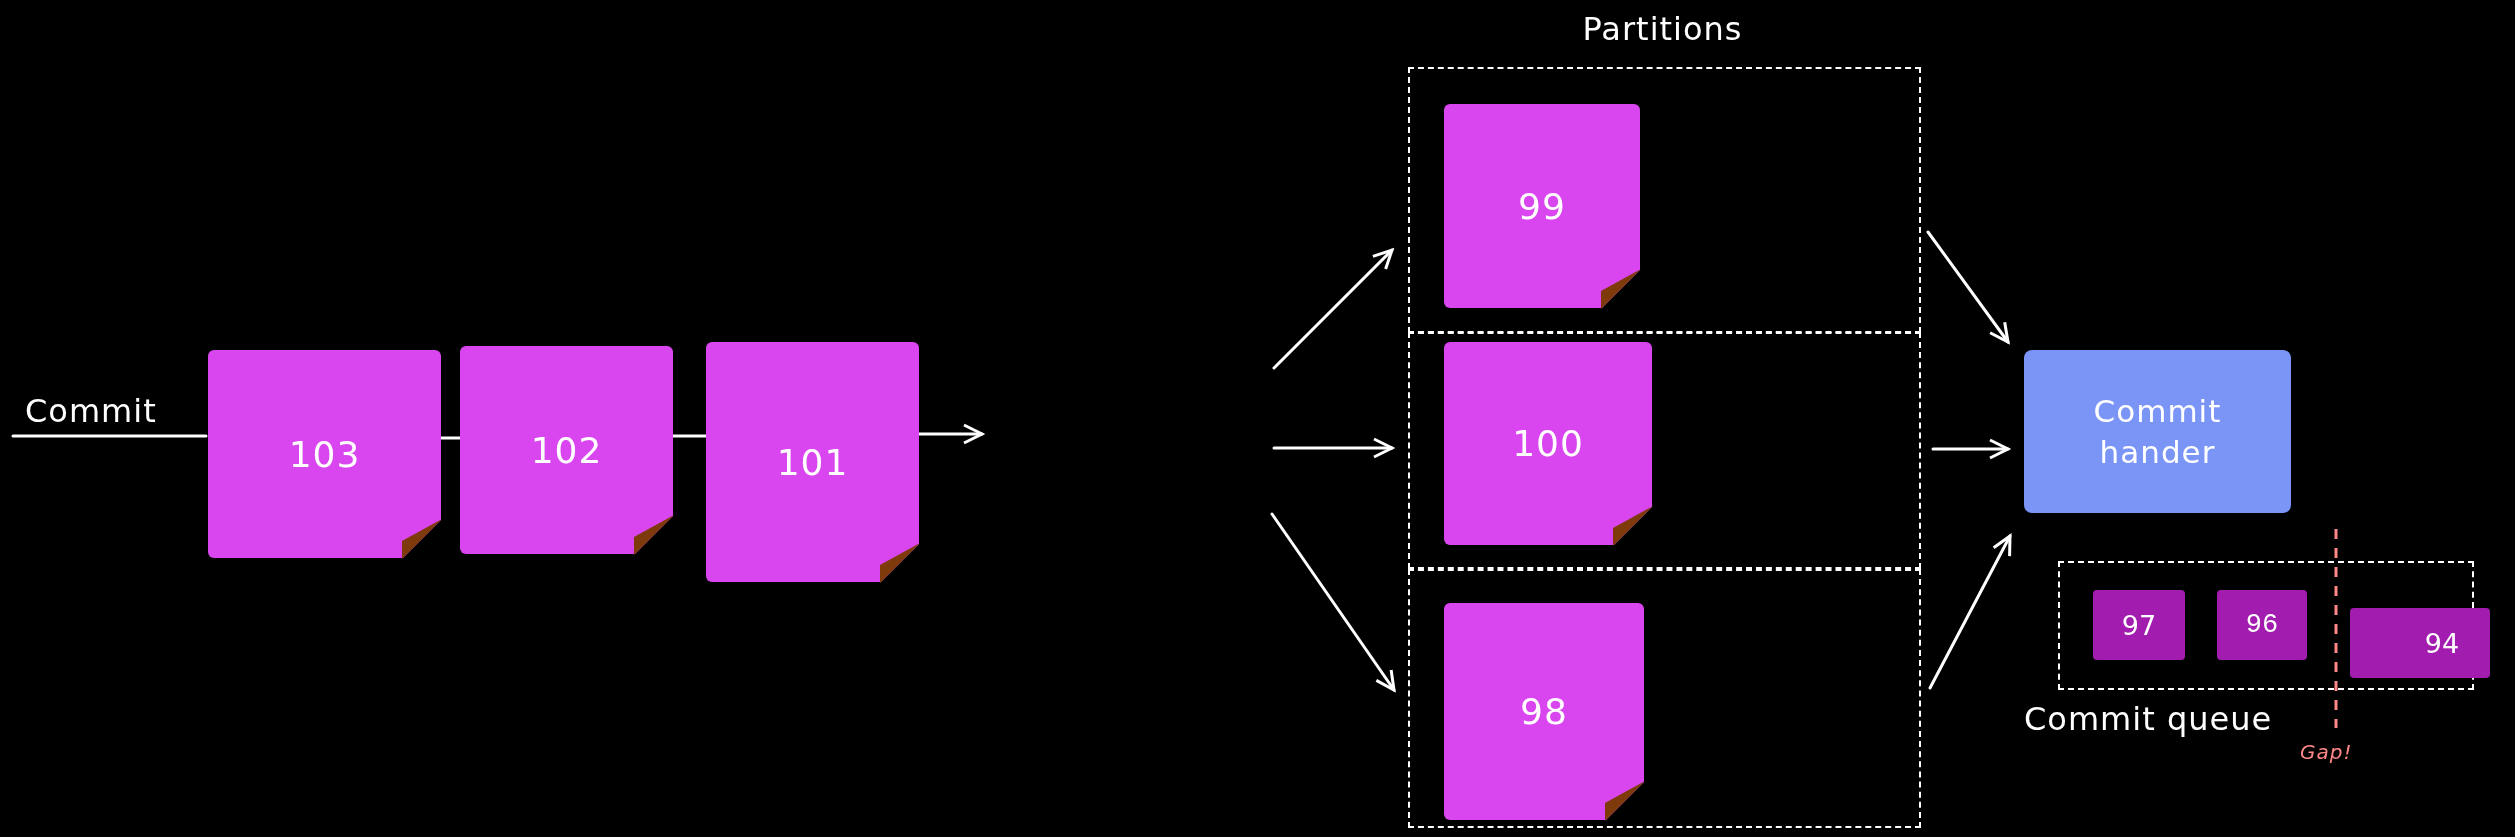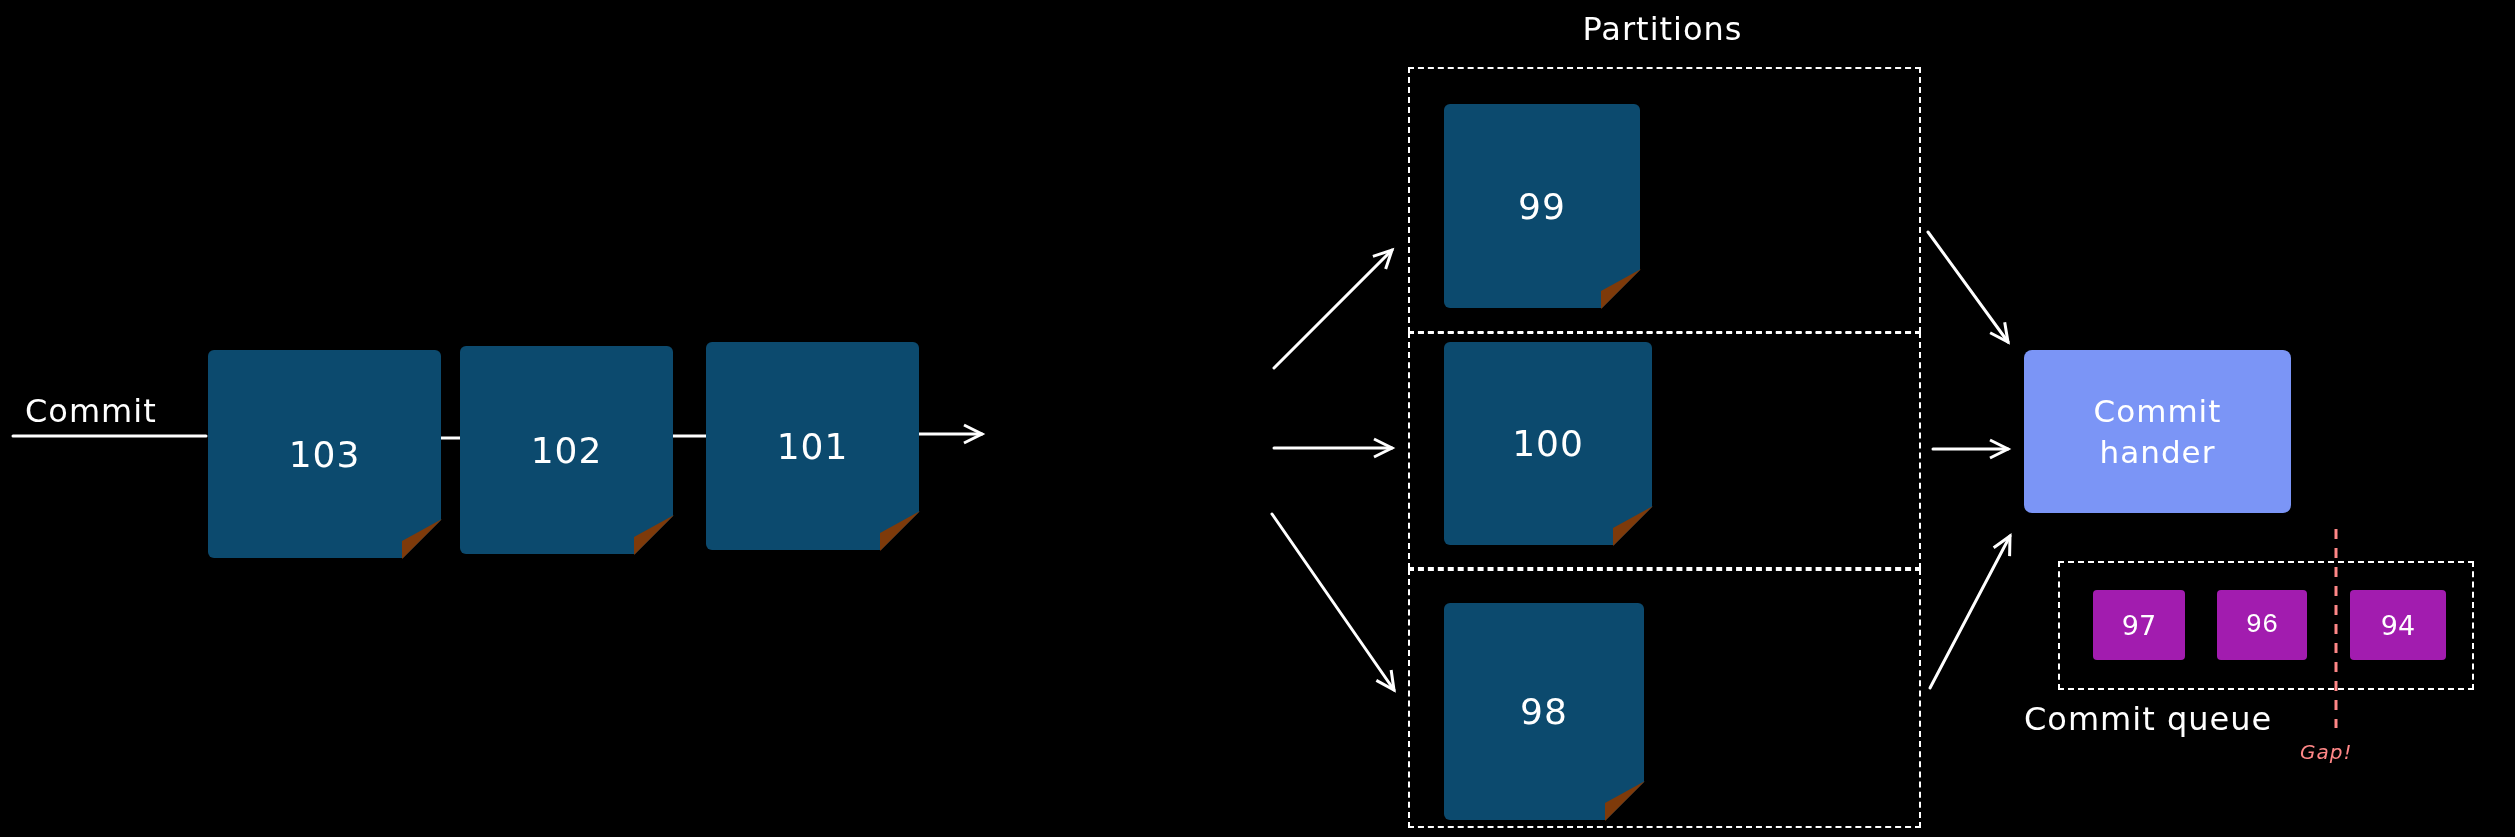--- a/index.html
+++ b/index.html
@@ -7,21 +7,21 @@
     position:relative;
     width:2515px;height:837px;
     background:#000;
     font-family:"DejaVu Sans", sans-serif;
     color:#fff;
     overflow:hidden;
   }
   
   .note{
     position:absolute;
-    background:#0c4a6e;
+    background:#d946ef;
     border-radius:6px;
     display:flex;align-items:center;justify-content:center;
     color:#fff;
     font-size:36px;
     letter-spacing:1px;
   }
   .note::after{
     content:"";
     position:absolute;
     right:-1px;bottom:-1px;
@@ -108,21 +108,21 @@
   <div class="label" style="left:25px;top:392px;">Commit</div>
 
   <div class="note" style="left:208px;top:350px;width:233px;height:208px;text-align:right;">
     <span class="fold"></span>
     <span>103</span>
   </div>
   <div class="note" style="left:460px;top:346px;width:213px;height:208px;">
     <span class="fold"></span>
     <span>102</span>
   </div>
-  <div class="note" style="left:706px;top:342px;width:213px;height:208px;">
+  <div class="note" style="left:706px;top:342px;width:213px;height:240px;">
     <span class="fold"></span>
     <span>101</span>
   </div>
 
 
   <div class="label" style="left:1408px;top:10px;width:509px;text-align:center;">Partitions</div>
 
   <div class="dashedbox" style="left:1408px;top:67px;width:509px;height:262px;"></div>
   <div class="dashedbox" style="left:1408px;top:332px;width:509px;height:233px;"></div>
   <div class="dashedbox" style="left:1408px;top:569px;width:509px;height:255px;"></div>
@@ -146,21 +146,21 @@
   </div>
 
   <div class="dashedbox" style="left:2058px;top:561px;width:412px;height:125px;"></div>
 
   <div class="chip" style="left:2093px;top:590px;width:92px;height:70px;">
     <span>97</span>
   </div>
   <div class="chip" style="left:2217px;top:590px;width:90px;height:70px;font-family:Liberation Mono, monospace;">
     <span>96</span>
   </div>
-  <div class="chip" style="left:2350px;top:590px;width:96px;height:70px;">
+  <div class="chip" style="left:2350px;top:608px;width:96px;height:70px;padding-left:44px;">
     <span>94</span>
   </div>
 
   <div class="label" style="left:2024px;top:700px;">Commit queue</div>
 
   <div class="label gap-label" style="left:2300px;top:740px;">Gap!</div>
 
 </div>
 
 </body></html>

